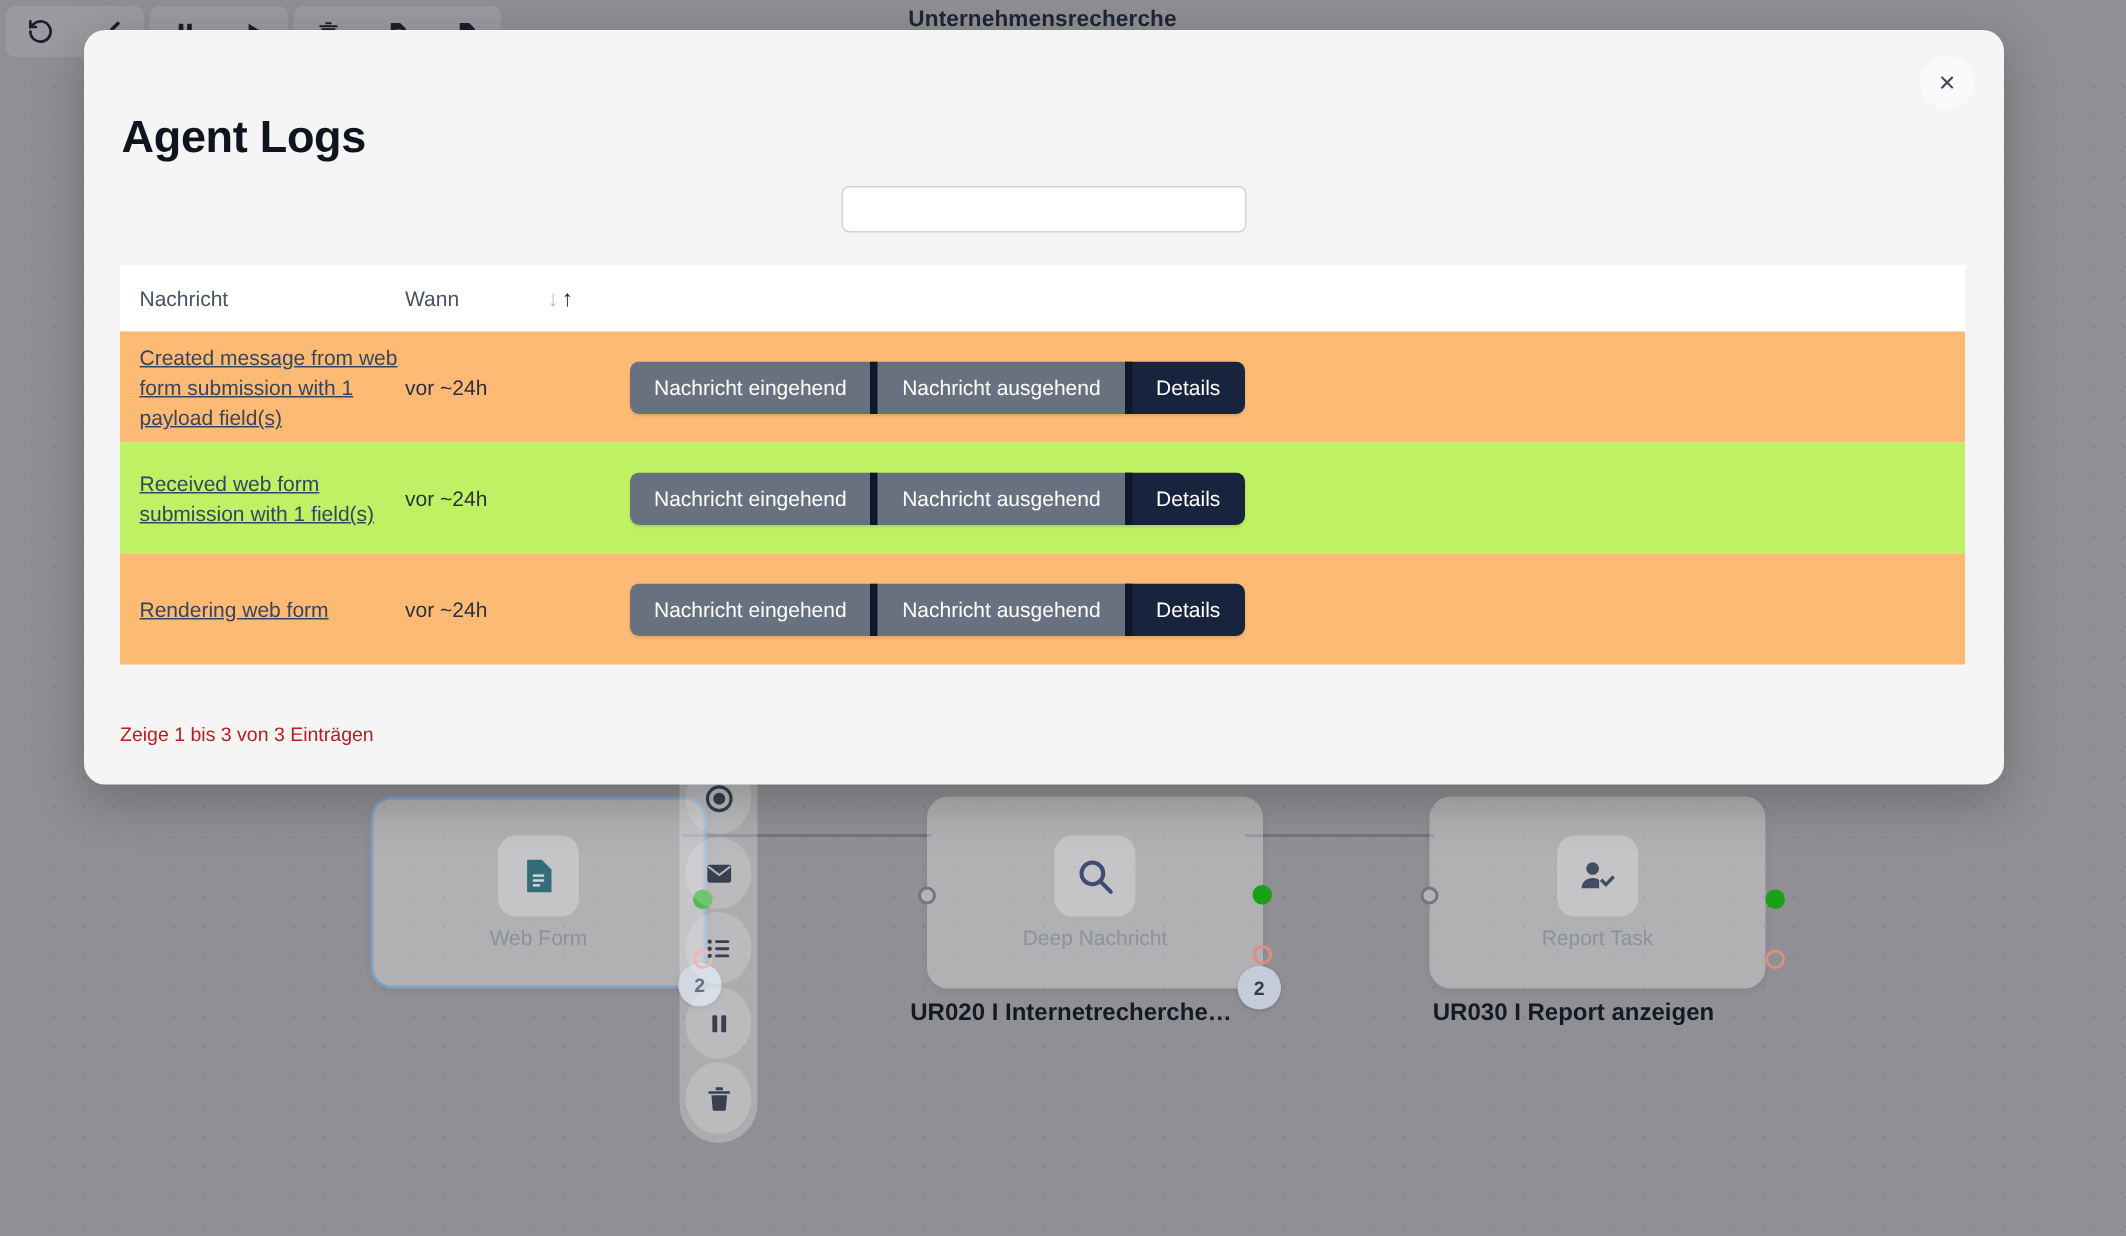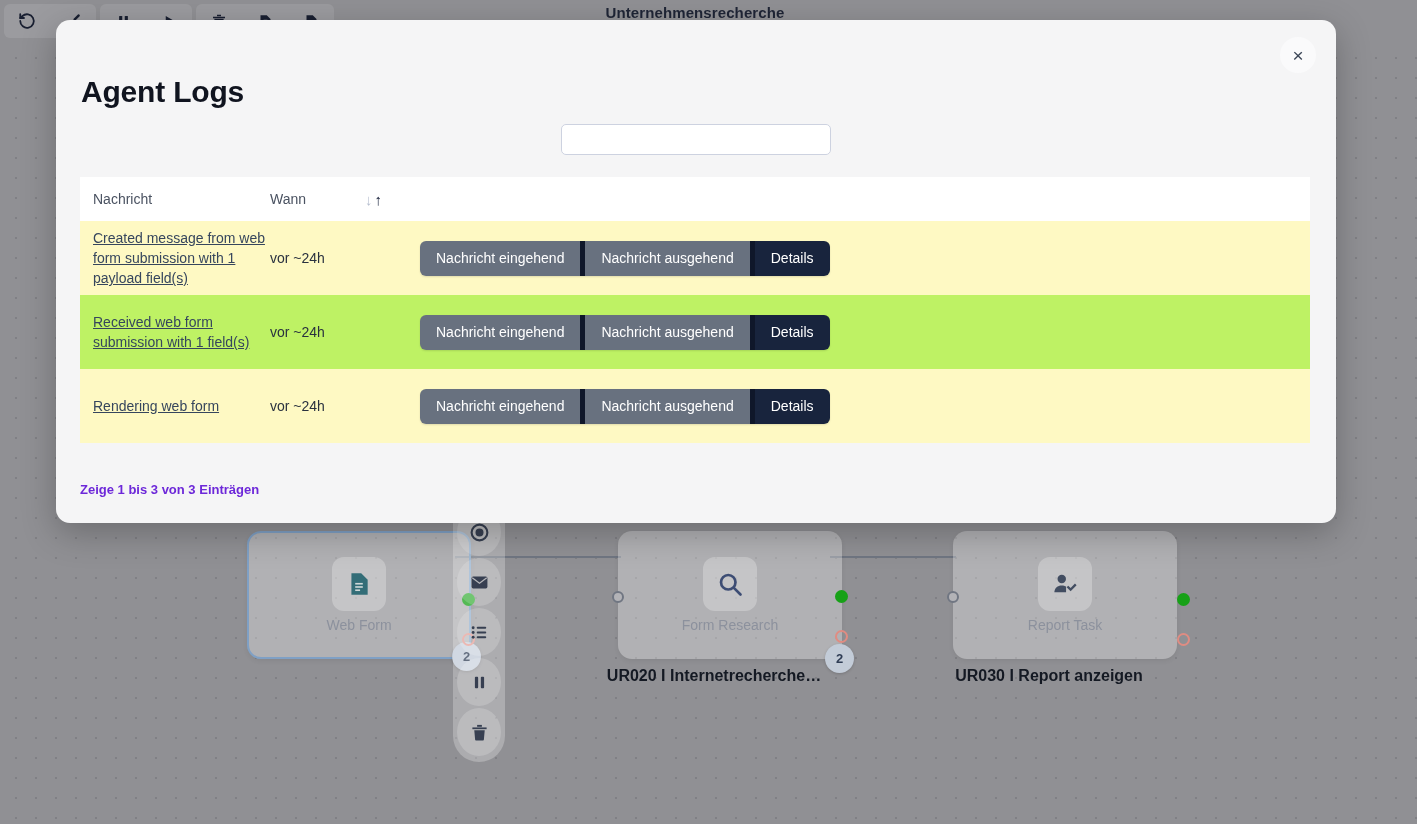--- a/index.html
+++ b/index.html
@@ -232,21 +232,21 @@
   .th-msg  { width: 190px; padding-left: 13px; }
   .th-when { width: 95px; }
   .th-sort { display: flex; align-items: flex-start; gap: 2px; font-size: 15px; line-height: 1; }
   .sort-down { color: #b8c0d0; }
   .sort-up   { color: #17203a; font-weight: 700; }
 
   .trow {
     display: flex;
     align-items: center;
     min-height: 74px;
-    background: #fef9c3;
+    background: #fdba74;
   }
   .trow.odd { background: #bef264; }
 
   .td-msg {
     width: 190px;
     padding-left: 13px;
   }
   .td-msg a {
     font-size: 14px;
     color: #36465d;
@@ -278,22 +278,21 @@
     font-family: "Liberation Sans", sans-serif;
     white-space: nowrap;
   }
   .bg-btn + .bg-btn { border-left: 5px solid #0f172a; }
   .bg-btn.dark { background: #18243d; }
 
   .tfoot {
     position: absolute;
     left: 24px; top: 462px;
     font-size: 13px;
-    color: #6d28d9;
-    font-weight: bold;
+    color: #b91c1c;
   }
 </style>
 </head>
 <body>
 
 <div class="app">
 
   <div class="app-topbar">
     <div class="tb-group">
       <div class="tb-btn">
@@ -366,21 +365,21 @@
       <div class="port red" style="right:-6px; top:100px;"></div>
     </div>
 
     <div class="node" style="left:618px; top:489px;">
       <div class="node-ico">
         <svg width="28" height="28" viewBox="0 0 24 24" fill="none" stroke="#3a4a72" stroke-width="2.3" stroke-linecap="round">
             <circle cx="10.5" cy="10.5" r="6.2"></circle>
             <path d="M15.3 15.3 21 21"></path>
           </svg>
       </div>
-      <div class="node-sub">Form Research</div>
+      <div class="node-sub">Deep Nachricht</div>
       <div class="badge">2</div>
       <div class="node-label">UR020 I Internetrecherche…</div>
       <div class="port hollow" style="left:-6px; top:60px;"></div>
       <div class="port green" style="right:-6px; top:59px;"></div>
       <div class="port red" style="right:-6px; top:99px;"></div>
     </div>
 
     <div class="node" style="left:953px; top:489px;">
       <div class="node-ico">
         <svg width="28" height="26" viewBox="0 0 24 24" fill="#3f4a5e">

